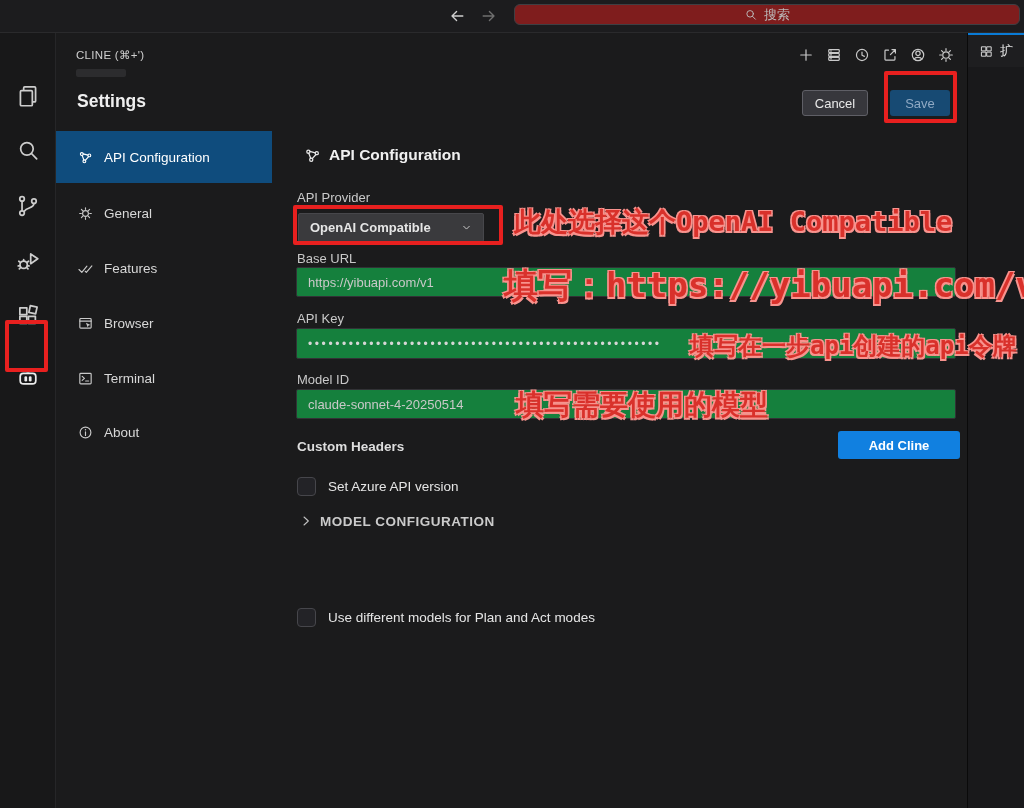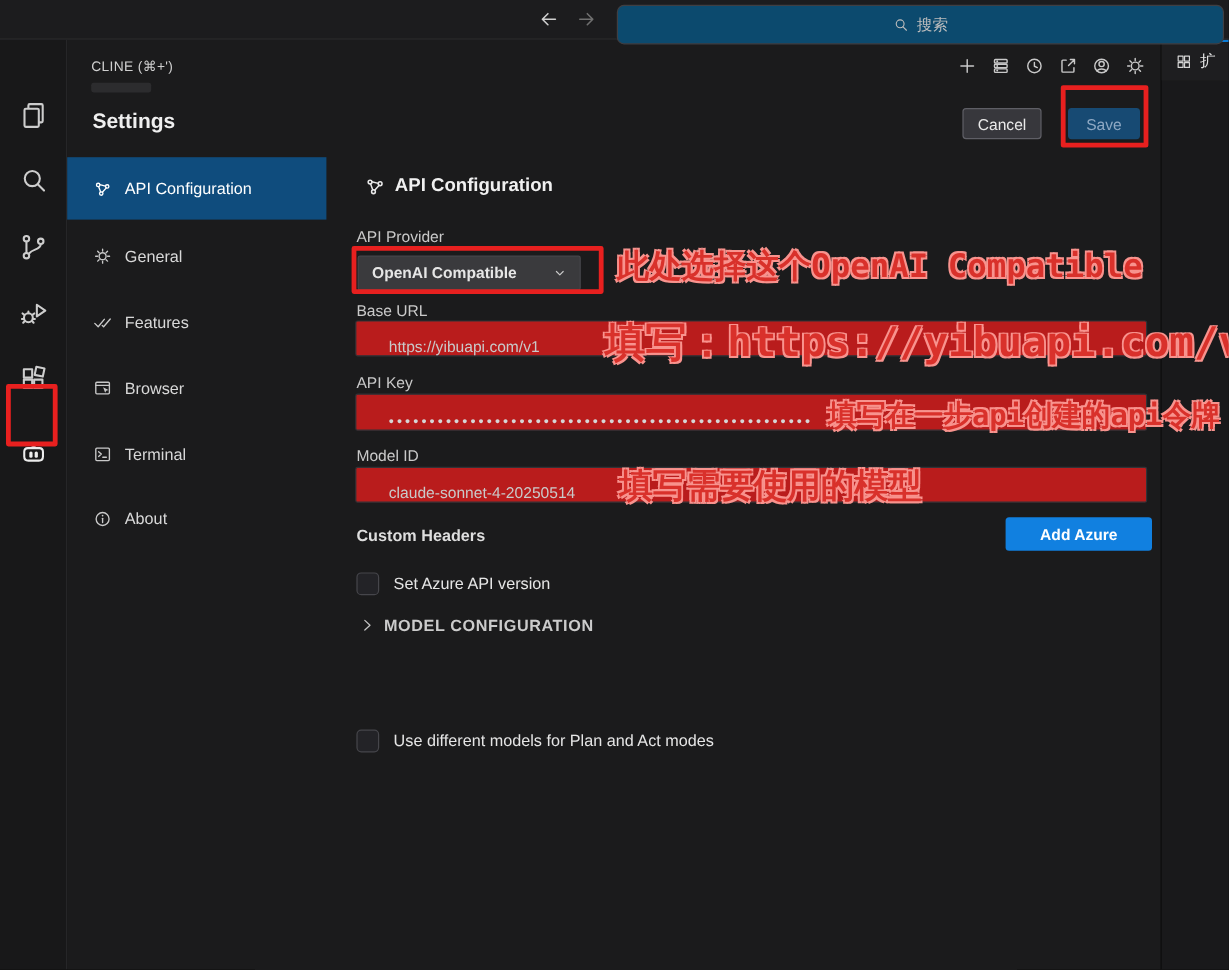--- a/index.html
+++ b/index.html
@@ -5,21 +5,21 @@
   * { margin:0; padding:0; box-sizing:border-box; }
   html,body { background:#101010; }
   body { font-family:"Liberation Sans", sans-serif; }
   .screen { position:relative; width:1024px; height:808px; background:#1b1b1c; overflow:hidden; }
 
   
   .titlebar { position:absolute; left:0; top:0; width:1024px; height:33px; background:#1c1c1e; border-bottom:1px solid #2a2a2c; z-index:5; }
   .nav-arrow { position:absolute; top:6px; width:20px; height:20px; }
   .nav-arrow.back { left:447px; color:#cfcfcf; }
   .nav-arrow.fwd  { left:479px; color:#6f6f6f; }
-  .search-box { position:absolute; left:514px; top:4px; width:506px; height:33px; background:#0c4a6e; border:1px solid #3f3f43; border-radius:6px; display:flex; align-items:center; justify-content:center; gap:6px; color:#bdbdbd; font-size:13px; cursor:text; }
+  .search-box { position:absolute; left:514px; top:4px; width:506px; height:21px; background:#7f1d1d; border:1px solid #3f3f43; border-radius:6px; display:flex; align-items:center; justify-content:center; gap:6px; color:#bdbdbd; font-size:13px; cursor:text; }
 
   
   .activitybar { position:absolute; left:0; top:33px; width:56px; height:775px; background:#181819; border-right:1px solid #262628; z-index:4; }
   .ab-icon { position:absolute; left:15px; width:26px; height:26px; color:#cdcdcd; }
   .ab-icon svg { width:26px; height:26px; display:block; }
 
   
   .editorstrip { position:absolute; left:967px; top:33px; width:57px; height:775px; background:#19191b; border-left:1px solid #0a0a0a; z-index:3; }
   .editorstrip .tab { height:34px; background:#1e1e20; border-top:2px solid #0a7bd6; display:flex; align-items:center; gap:6px; padding-left:11px; color:#e3e3e3; font-size:13px; }
   .editorstrip .tab svg { width:15px; height:15px; color:#d6d6d6; }
@@ -49,21 +49,21 @@
   .heading-icon svg { width:19px; height:19px; }
   .heading-text { left:273px; top:113px; font-size:15.5px; font-weight:bold; color:#f0f0f0; }
   .flabel { font-size:13px; color:#c9c9c9; }
   .lbl-provider { left:241px; top:157px; }
   .lbl-baseurl  { left:241px; top:218px; }
   .lbl-apikey   { left:241px; top:278px; }
   .lbl-model    { left:241px; top:339px; }
   .lbl-custom   { left:241px; top:406px; font-weight:bold; color:#dedede; font-size:13.5px; }
   .dropdown { left:242px; top:180px; width:186px; height:29px; background:#3a3a3d; border:1px solid #47474b; border-radius:2px; display:flex; align-items:center; justify-content:space-between; padding:0 9px 0 11px; color:#e6e6e6; font-size:13px; font-weight:bold; cursor:pointer; }
   .dropdown svg { width:15px; height:15px; color:#c8c8c8; flex:none; }
-  .tinput { background:#b91c1c; border:1px solid #323236; border-radius:2px; display:flex; align-items:flex-end; padding-left:27px; color:#c9c9c9; font-size:13px; cursor:text; }
+  .tinput { background:#15803d; border:1px solid #323236; border-radius:2px; display:flex; align-items:center; padding-left:11px; color:#c9c9c9; font-size:13px; cursor:text; }
   .input-baseurl { left:240px; top:234px; width:660px; height:30px; }
   .input-apikey  { left:240px; top:295px; width:660px; height:31px; }
   .input-model   { left:240px; top:356px; width:660px; height:30px; }
   .dots { font-size:12px; letter-spacing:2.6px; color:#d6d6d6; white-space:nowrap; overflow:hidden; width:372px; }
   .btn-addheader { left:782px; top:398px; width:122px; height:28px; background:#1180e0; color:#ffffff; font-weight:bold; }
   .checkbox { width:19px; height:19px; background:#232327; border:1px solid #46464b; border-radius:4px; cursor:pointer; }
   .cb-azure { left:241px; top:444px; }
   .cb-plan  { left:241px; top:575px; }
   .cb-label { font-size:13.5px; color:#e5e5e5; }
   .lbl-azure { left:272px; top:446px; }
@@ -297,21 +297,21 @@
     <div class="tinput input-apikey">
       <span class="dots">••••••••••••••••••••••••••••••••••••••••••••••••••••</span>
     </div>
 
     <div class="flabel lbl-model">Model ID</div>
     <div class="tinput input-model">
       <span>claude-sonnet-4-20250514</span>
     </div>
 
     <div class="flabel lbl-custom">Custom Headers</div>
-    <button class="btn btn-addheader">Add Azure</button>
+    <button class="btn btn-addheader">Add Cline</button>
 
     <div class="checkbox cb-azure"></div>
     <div class="cb-label lbl-azure">Set Azure API version</div>
 
     <div class="mc-chevron">
       <svg viewBox="0 0 24 24" stroke-width="2">
           <path d="M9 6 L15.5 12 L9 18"></path>
         </svg>
     </div>
     <div class="mc-label">MODEL CONFIGURATION</div>

